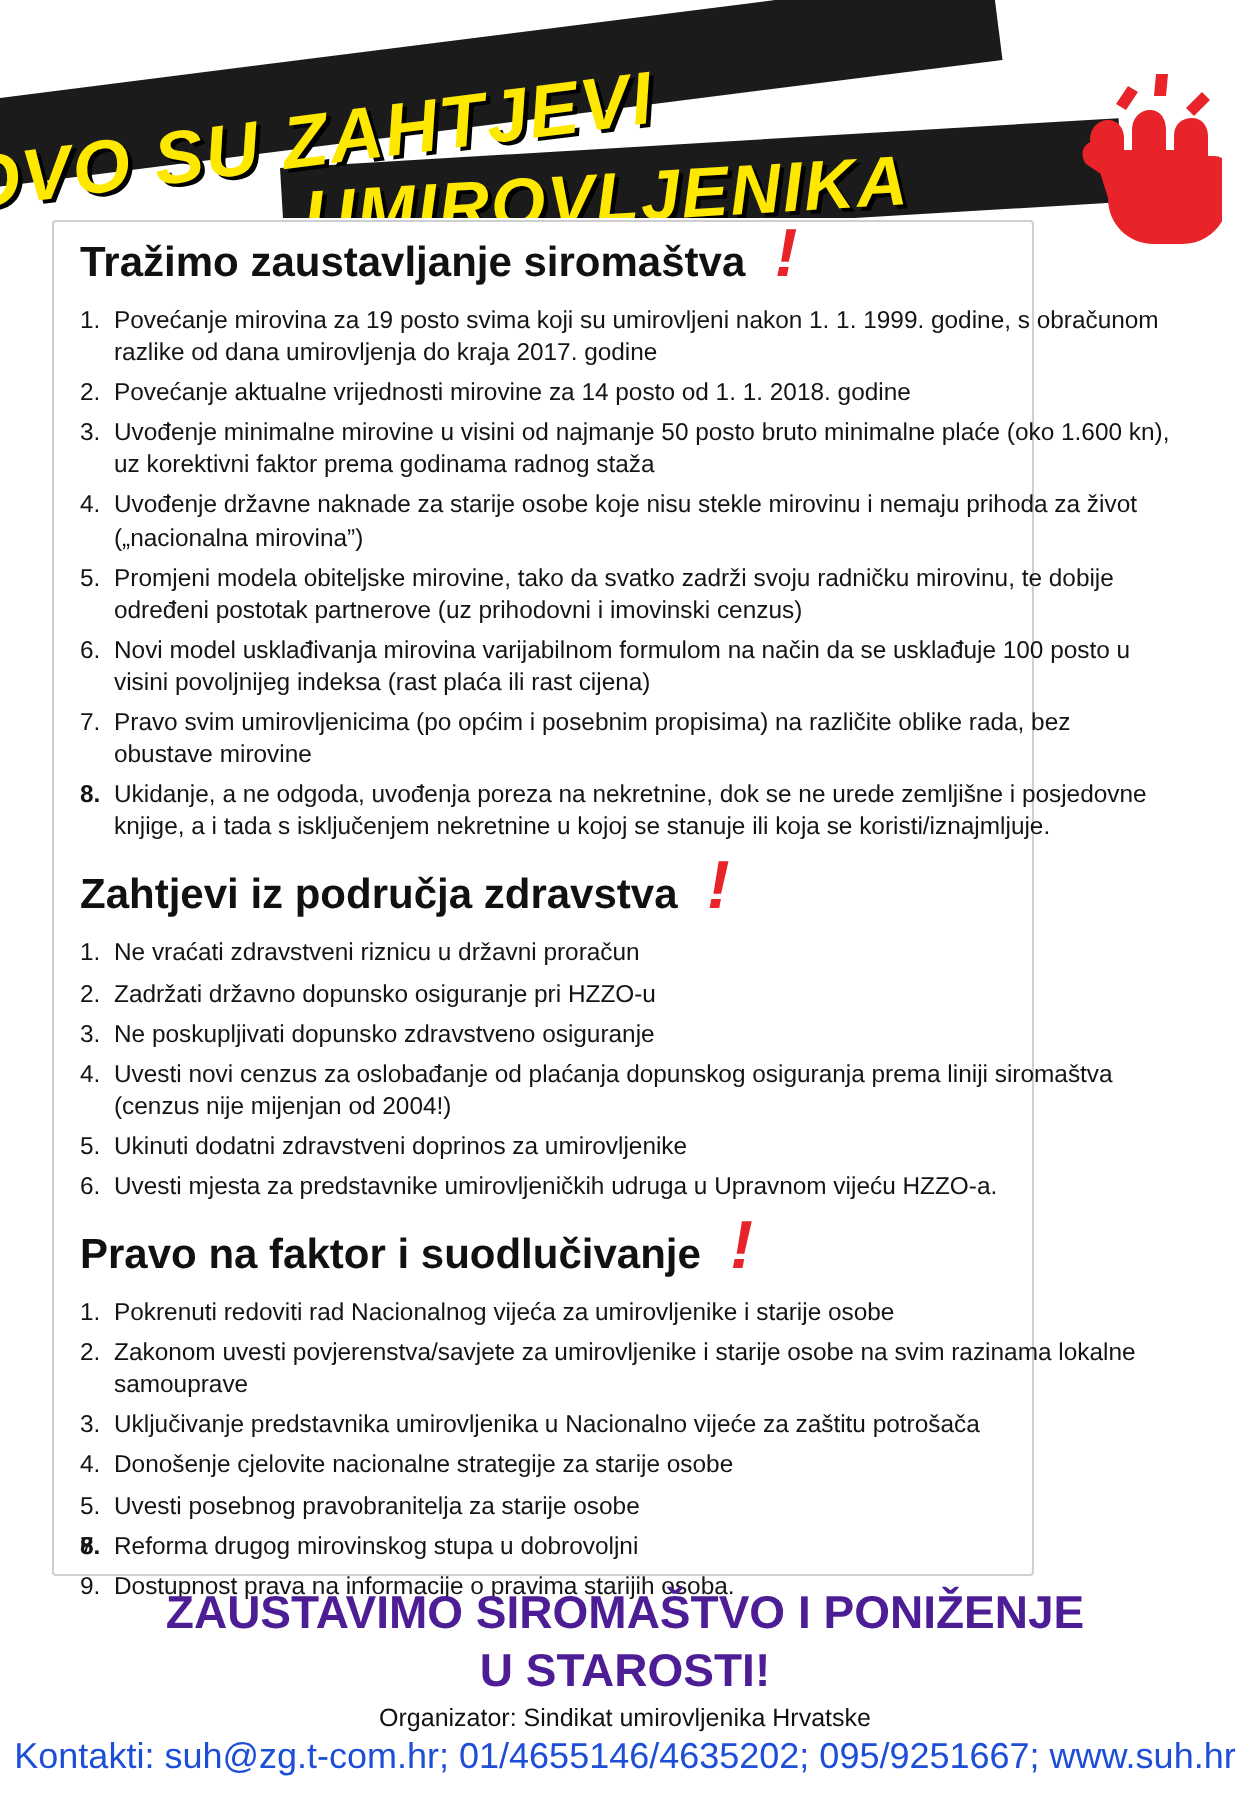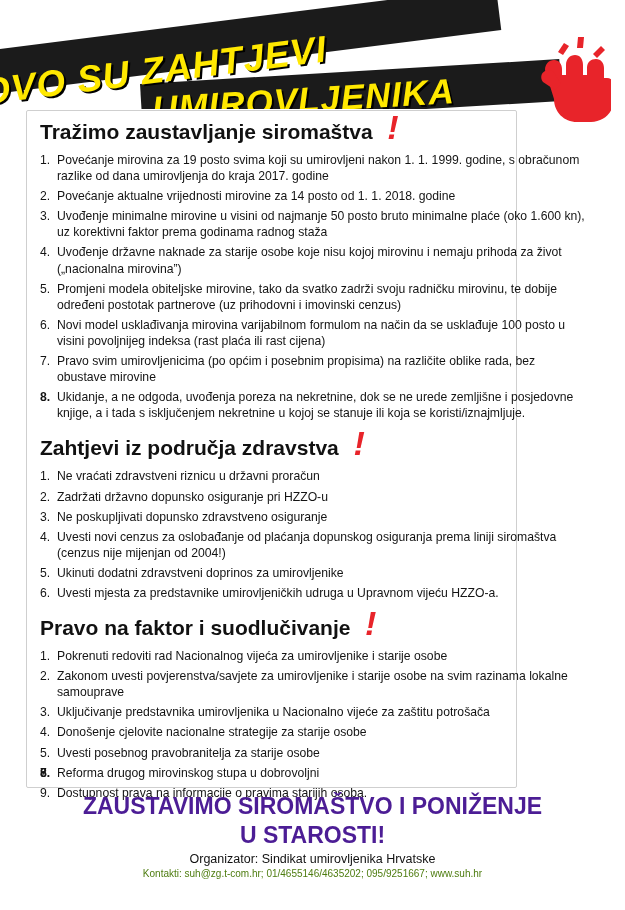--- a/index.html
+++ b/index.html
@@ -166,22 +166,22 @@
     font-size: 23px;
     line-height: 1.25;
     margin: 0;
   }
   .org {
     font-size: 12.5px;
     color: #111;
     line-height: 1.5;
   }
   .contact {
-    font-size: 10px;
-    color: #4d7c0f;
+    font-size: 18px;
+    color: #1d4ed8;
   }
 </style>
 </head>
 <body>
 
 <div class="poster">
 
   <div class="header">
     <div class="band band1"></div>
     <div class="band band2"></div>
@@ -205,21 +205,21 @@
 
       <div class="section">
         <h2 class="section-title">
           <span>Tražimo zaustavljanje siromaštva</span>
           <span class="bang">!</span>
         </h2>
         <ol class="items">
           <li><span class="num">1.</span><span>Povećanje mirovina za 19 posto svima koji su umirovljeni nakon 1. 1. 1999. godine, s obračunom razlike od dana umirovljenja do kraja 2017. godine</span></li>
           <li><span class="num">2.</span><span>Povećanje aktualne vrijednosti mirovine za 14 posto od 1. 1. 2018. godine</span></li>
           <li><span class="num">3.</span><span>Uvođenje minimalne mirovine u visini od najmanje 50 posto bruto minimalne plaće (oko 1.600 kn), uz korektivni faktor prema godinama radnog staža</span></li>
-          <li><span class="num">4.</span><span>Uvođenje državne naknade za starije osobe koje nisu kojoj mirovinu i nemaju prihoda za život („nacionalna mirovina”)</span></li>
+          <li><span class="num">4.</span><span>Uvođenje državne naknade za starije osobe koje nisu stekle mirovinu i nemaju prihoda za život („nacionalna mirovina”)</span></li>
           <li><span class="num">5.</span><span>Promjeni modela obiteljske mirovine, tako da svatko zadrži svoju radničku mirovinu, te dobije određeni postotak partnerove (uz prihodovni i imovinski cenzus)</span></li>
           <li><span class="num">6.</span><span>Novi model usklađivanja mirovina varijabilnom formulom na način da se usklađuje 100 posto u visini povoljnijeg indeksa (rast plaća ili rast cijena)</span></li>
           <li><span class="num">7.</span><span>Pravo svim umirovljenicima (po općim i posebnim propisima) na različite oblike rada, bez obustave mirovine</span></li>
           <li class="bold-num"><span class="num">8.</span><span>Ukidanje, a ne odgoda, uvođenja poreza na nekretnine, dok se ne urede zemljišne i posjedovne knjige, a i tada s isključenjem nekretnine u kojoj se stanuje ili koja se koristi/iznajmljuje.</span></li>
         </ol>
       </div>
 
       <div class="section">
         <h2 class="section-title">
           <span>Zahtjevi iz područja zdravstva</span>

